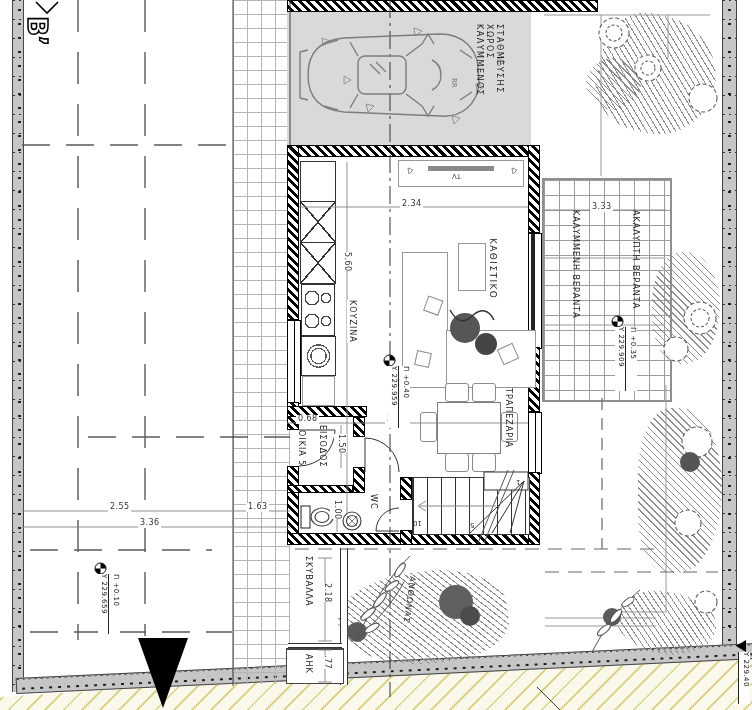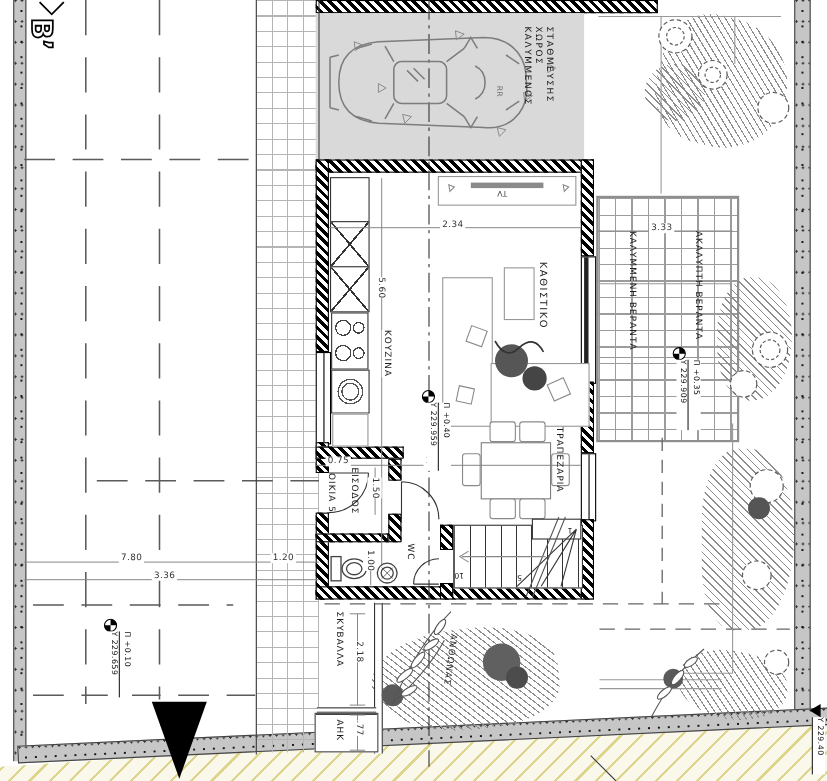--- a/index.html
+++ b/index.html
@@ -303,25 +303,25 @@
 
   <div class="abs lbl sm vt" style="left:570px;top:210px;height:115px">ΚΑΛΥΜΜΕΝΗ ΒΕΡΑΝΤΑ</div>
   <div class="abs lbl sm vt" style="left:630px;top:210px;height:112px">ΑΚΑΛΥΠΤΗ ΒΕΡΑΝΤΑ</div>
   <div class="abs lbl sm vt" style="left:303px;top:556px;background:#fff">ΣΚΥΒΑΛΛΑ</div>
   <div class="abs lbl sm vt" style="left:303px;top:654px;background:#fff">ΑΗΚ</div>
   <div class="abs lbl sm vt" style="left:404px;top:576px;transform:rotate(8deg);color:#333">ΑΝΘΩΝΑΣ</div>
 
   <div class="abs dim" style="left:400px;top:200px">2.34</div>
   <div class="abs dim vt" style="left:340px;top:252px">5.60</div>
   <div class="abs dim" style="left:590px;top:203px">3.33</div>
-  <div class="abs dim" style="left:296px;top:415px">0.75</div>
+  <div class="abs dim" style="left:296px;top:415px">0.68</div>
   <div class="abs dim" style="left:385px;top:415px">3.82</div>
   <div class="abs dim vt" style="left:334px;top:434px">1.50</div>
-  <div class="abs dim" style="left:246px;top:503px">1.20</div>
-  <div class="abs dim" style="left:108px;top:503px">7.80</div>
+  <div class="abs dim" style="left:246px;top:503px">1.63</div>
+  <div class="abs dim" style="left:108px;top:503px">2.55</div>
   <div class="abs dim" style="left:138px;top:519px">3.36</div>
   <div class="abs dim vt" style="left:330px;top:500px">1.00</div>
   <div class="abs dim vt" style="left:320px;top:583px">2.18</div>
   <div class="abs dim vt" style="left:320px;top:655px">.77</div>
 
   <div class="abs" style="left:383px;top:352px">
     <svg width="13" height="13">
       <circle cx="6.5" cy="6.5" r="5.5" fill="#fff" stroke="#000"></circle>
       <path d="M6.5,6.5 L6.5,1 A5.5,5.5 0 0 1 12,6.5 Z" fill="#000"></path>
       <path d="M6.5,6.5 L6.5,12 A5.5,5.5 0 0 1 1,6.5 Z" fill="#000"></path>

